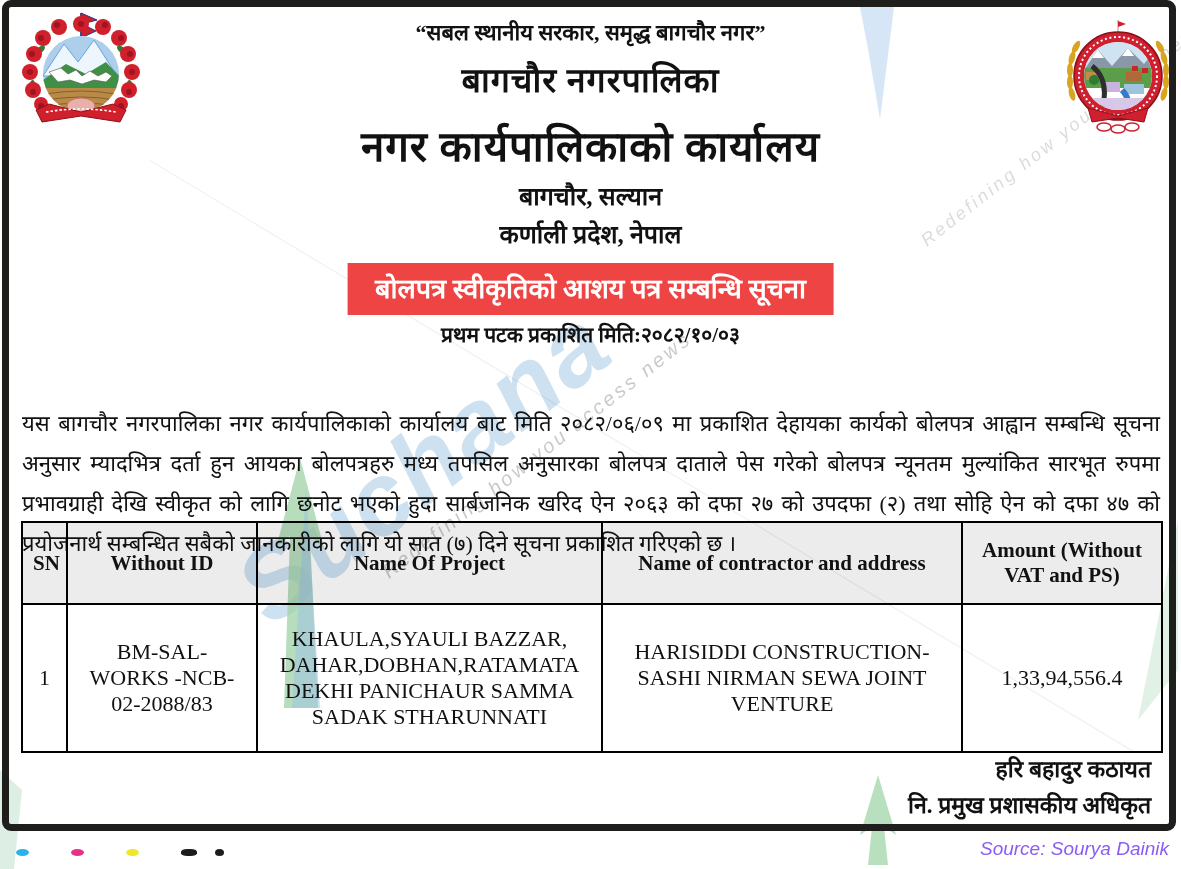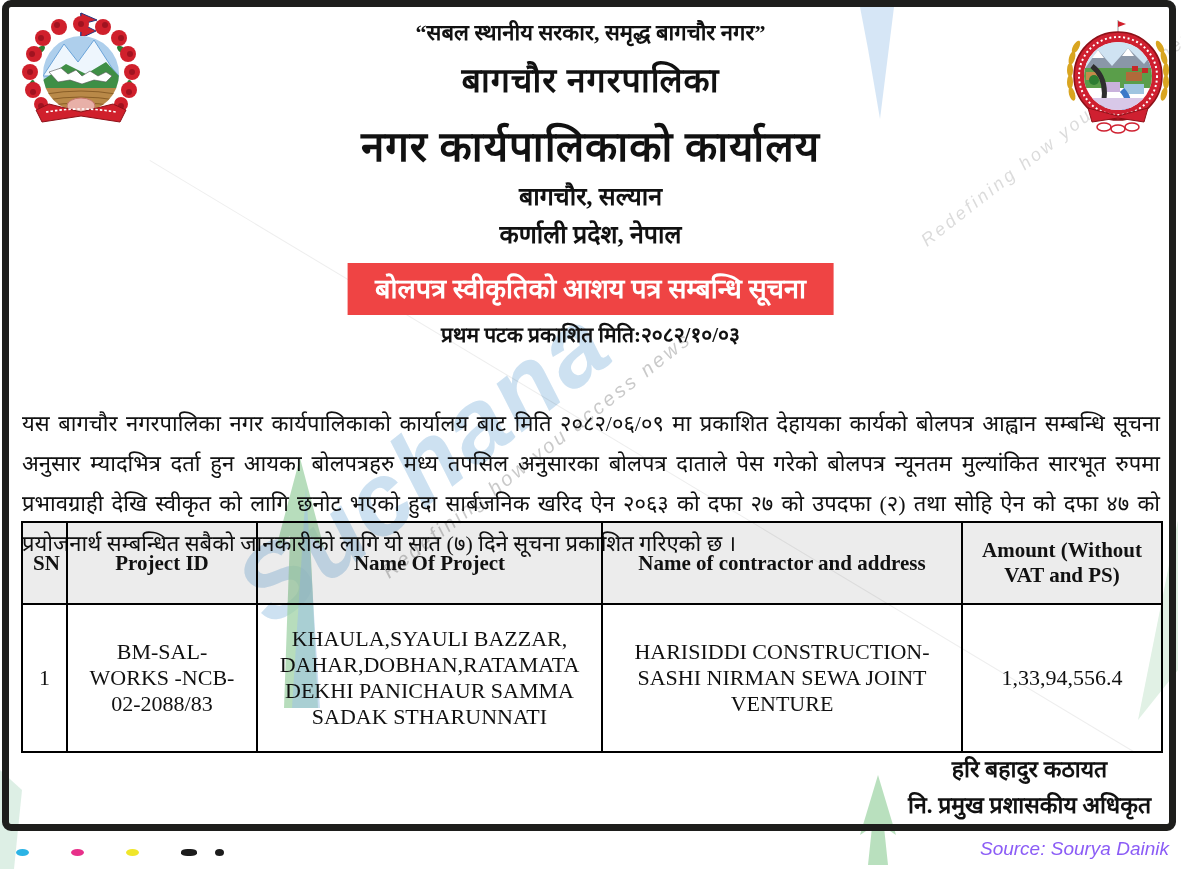--- a/index.html
+++ b/index.html
@@ -90,21 +90,21 @@
   }
   table.notice td{font-size:22px;height:138px;}
   .col-sn{width:45px;}
   .col-cid{width:190px;}
   .col-proj{width:345px;}
   .col-con{width:360px;}
   .col-amt{width:200px;}
   
   .signature{
     position:absolute;right:30px;top:752px;
-    text-align:center;font-size:23px;font-weight:bold;
+    text-align:right;font-size:23px;font-weight:bold;
     line-height:36px;z-index:2;
   }
   
   .reg-marks{position:absolute;left:16px;top:842px;z-index:2;}
   .reg-marks span{display:inline-block;height:7px;border-radius:50%;margin-right:38px;vertical-align:middle;}
   .source{
     position:absolute;right:12px;top:838px;
     font-family:"Liberation Sans", sans-serif;
     font-style:italic;font-size:19px;color:#8b5cf6;z-index:2;
   }
@@ -292,21 +292,21 @@
     <colgroup>
       <col class="col-sn">
         <col class="col-cid">
         <col class="col-proj">
         <col class="col-con">
         <col class="col-amt">
     </colgroup>
     <thead>
       <tr>
         <th>SN</th>
-        <th>Project ID</th>
+        <th>Without ID</th>
         <th>Name Of Project</th>
         <th>Name of contractor and address</th>
         <th>Amount (Without VAT and PS)</th>
       </tr>
     </thead>
     <tbody>
       <tr>
         <td>1</td>
         <td>BM-SAL-WORKS -NCB-02-2088/83</td>
         <td>KHAULA,SYAULI BAZZAR, DAHAR,DOBHAN,RATAMATA DEKHI PANICHAUR SAMMA SADAK STHARUNNATI</td>

